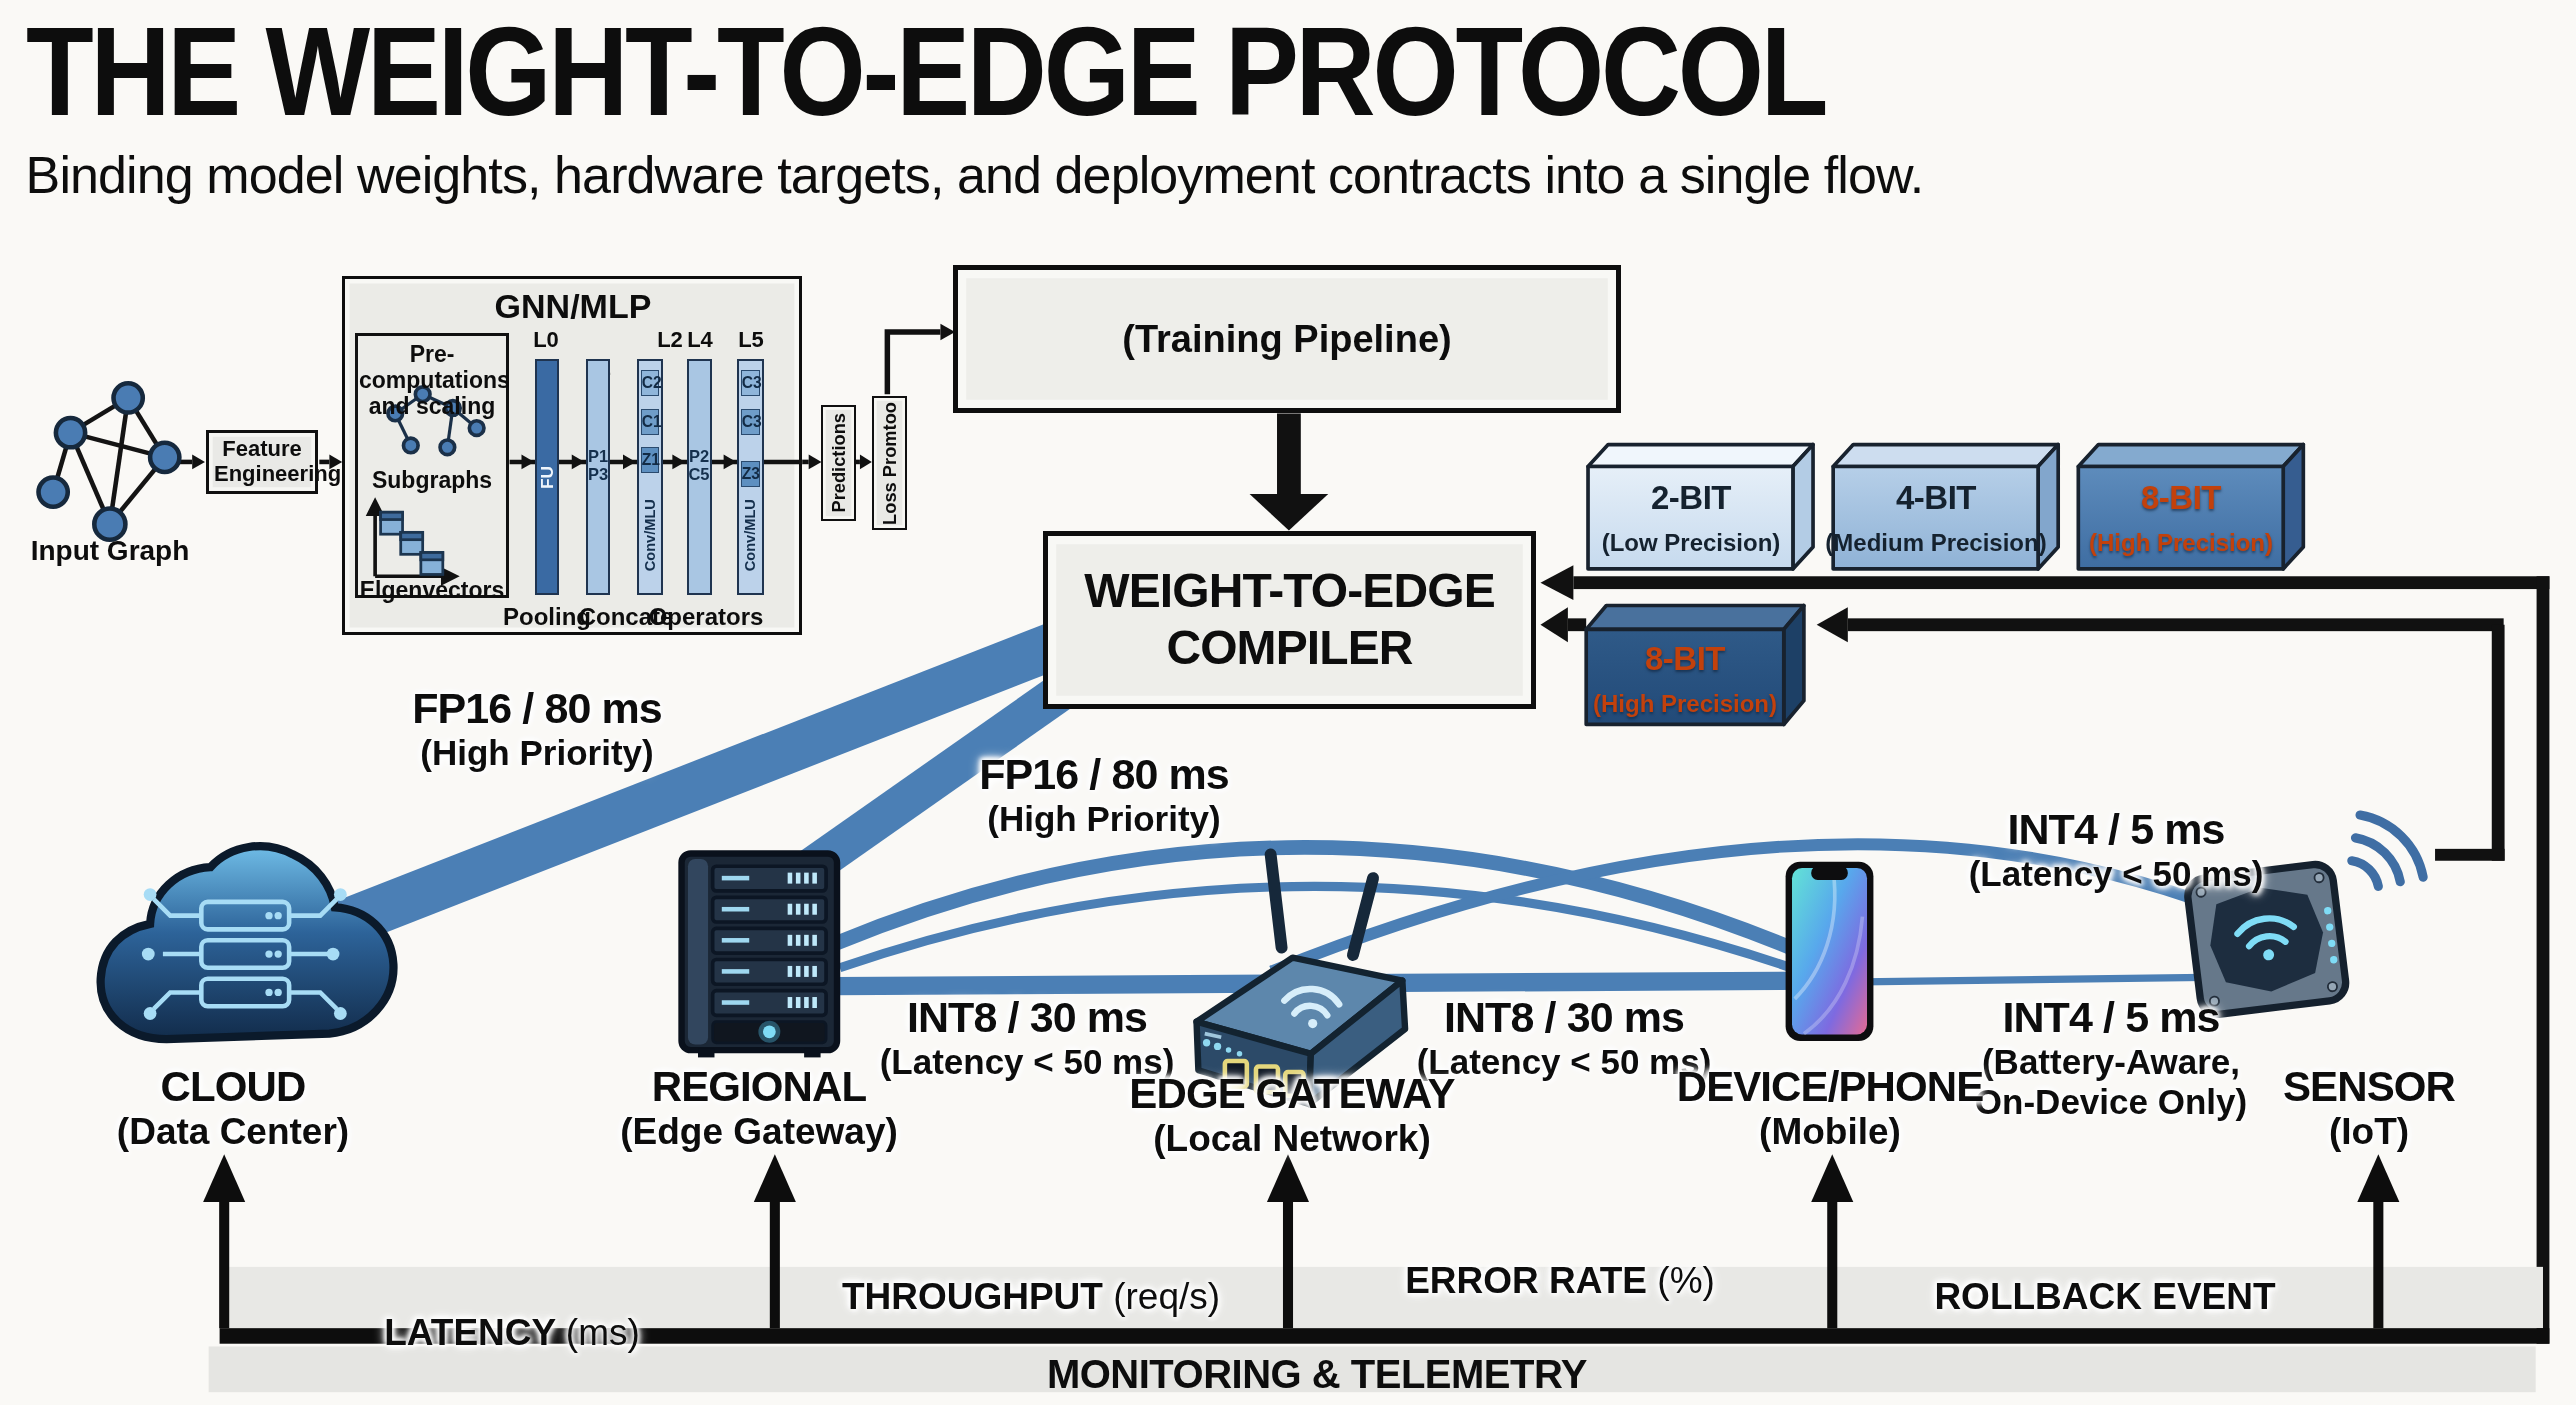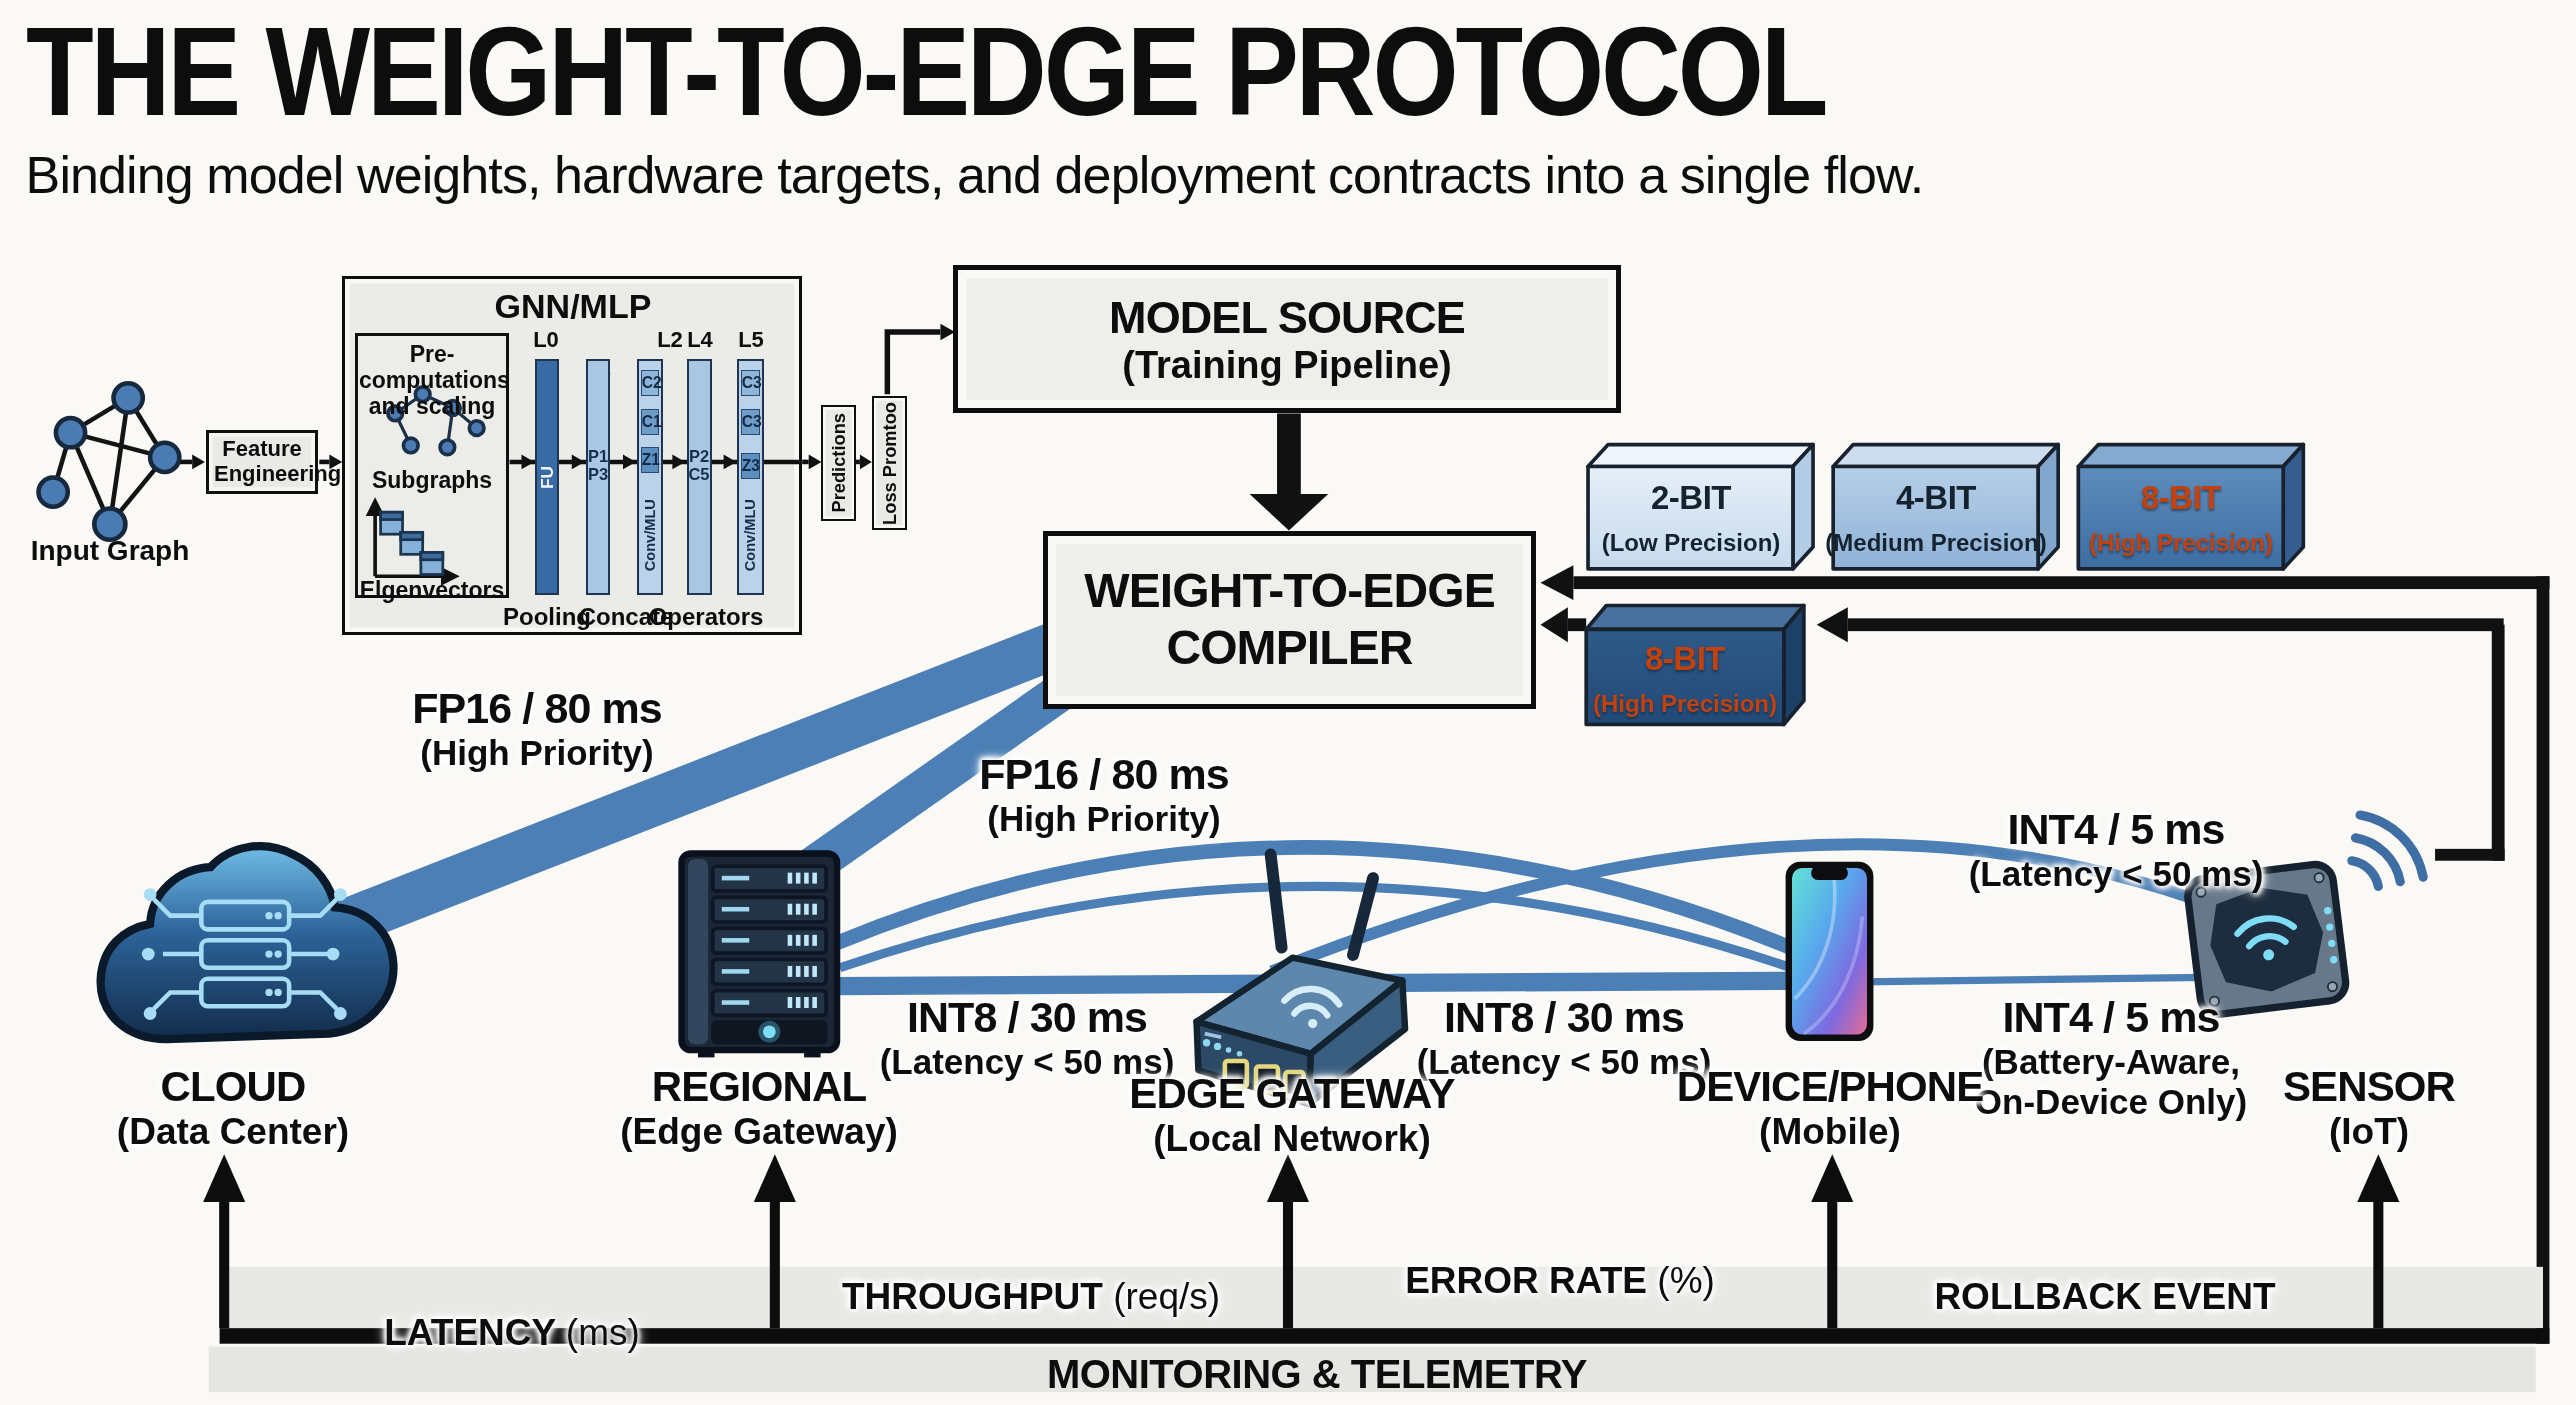--- a/index.html
+++ b/index.html
@@ -410,37 +410,36 @@
 </div>
 <div class="col z2" style="left:687px;top:359px;width:25px;height:236px;background:#a9c6e3;">
   <div class="abs ctr" style="left:10px;top:86px;font-size:16.5px;font-weight:700;color:#15304d;line-height:1.1;">
     <div>P2</div>
     <div>C5</div>
   </div>
 </div>
 <div class="col z2" style="left:737px;top:359px;width:26.5px;height:236px;background:#bcd2ea;">
   <div class="seg" style="top:9.1px;height:25.6px;background:#8fb5da;">C3</div>
   <div class="seg" style="top:48px;height:25.6px;background:#6f9dc9;">C3</div>
-  <div class="seg" style="top:92px;height:25.6px;background:#5d8fc0;">Z3</div>
+  <div class="seg" style="top:100px;height:25.6px;background:#5d8fc0;">Z3</div>
   <div class="col-foot vtext" style="top:121px;bottom:3.7px;">Conv/MLU</div>
 </div>
 
 <div class="abs z2 ctr small-b" style="left:547px;top:604px;font-size:24px;">Pooling</div>
 <div class="abs z2 ctr small-b" style="left:626px;top:604px;font-size:24px;">Concate</div>
 <div class="abs z2 ctr small-b" style="left:706px;top:604px;font-size:24px;">Operators</div>
 
 <div class="abs z2 outbox" style="left:821px;top:405px;width:31px;height:112px;">
   <span class="vtext">Predictions</span>
 </div>
 <div class="abs z2 outbox" style="left:872px;top:396px;width:31px;height:130px;">
   <span class="vtext">Loss Promtoo</span>
 </div>
 
 <div class="abs z2 frame" style="left:953px;top:265px;width:668px;height:148px;box-sizing:border-box;display:flex;flex-direction:column;align-items:center;justify-content:center;">
-  <div class="ms-title">MODEL SOURCE</div>
   <div class="ms-sub">(Training Pipeline)</div>
 </div>
 
 <div class="abs z2 frame" style="left:1043px;top:531px;width:493px;height:178px;box-sizing:border-box;display:flex;flex-direction:column;align-items:center;justify-content:center;">
   <div class="cp-line">WEIGHT-TO-EDGE</div>
   <div class="cp-line">COMPILER</div>
 </div>
 
 <div class="abs z2 ctr bit-light" style="left:1691px;top:479px;">
   <div class="bit-label">2-BIT</div>

